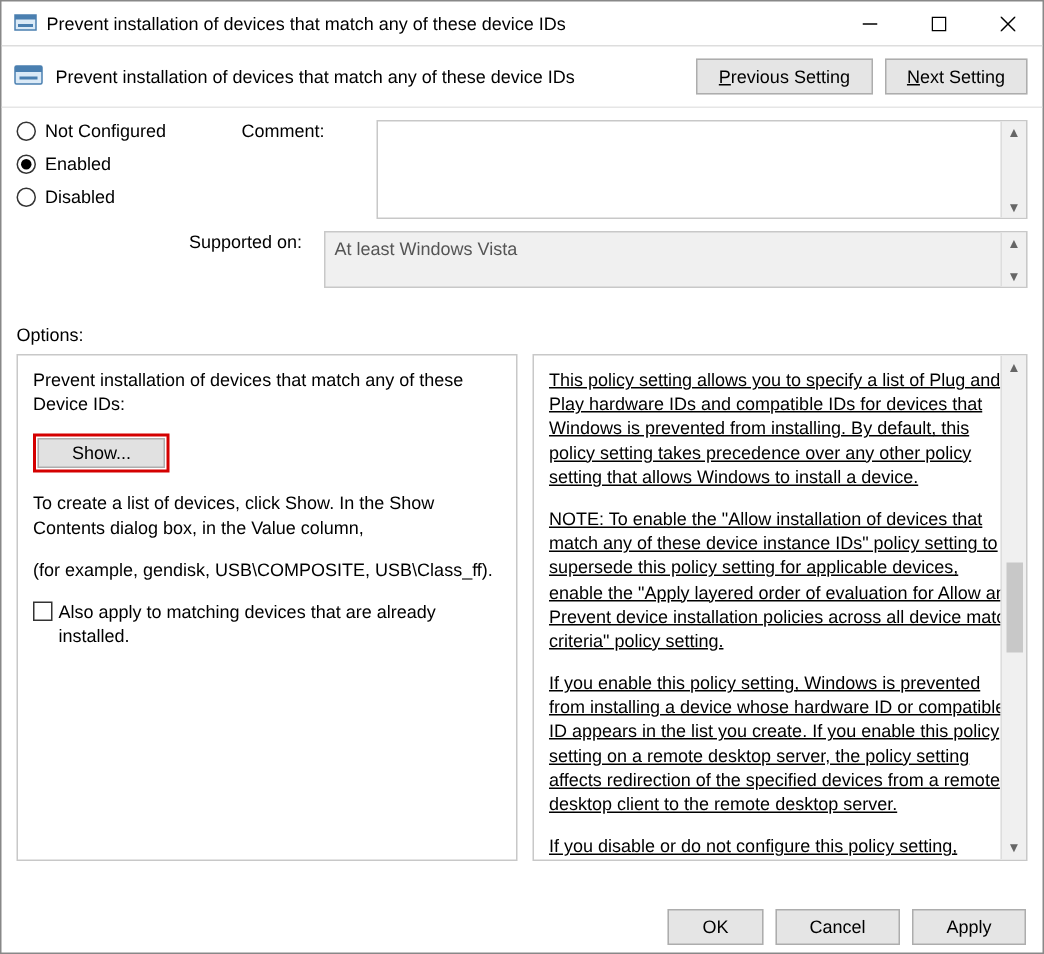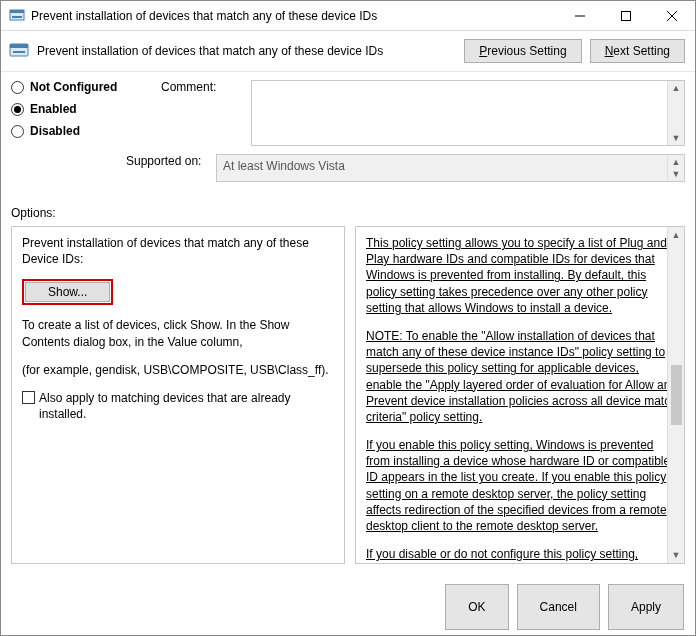--- a/index.html
+++ b/index.html
@@ -9,40 +9,40 @@
   .titlebar .title { flex:1; font-size:12px; }
   .winbtns { display:flex; }
   .winbtn { width:46px; height:30px; display:flex; align-items:center; justify-content:center; }
   .toolbar { display:flex; align-items:center; padding:8px 10px 8px 8px; gap:8px; border-bottom:1px solid #e6e6e6; }
   .toolbar .icon2 { width:20px; height:20px; }
   .toolbar .caption { flex:1; font-size:12px; }
   .btn { background:#e5e5e5; border:1px solid #adadad; padding:4px 14px; font-size:12px; font-family:inherit; }
   .checkbox { width:13px; height:13px; border:1px solid #333; display:inline-block; vertical-align:top; margin-right:4px; margin-top:1px; }
   .mainform { padding:8px 10px 6px 10px; }
   .row { display:flex; align-items:flex-start; margin-bottom:6px; }
-  .radiogroup { width:115px;font-weight:bold; }
+  .radiogroup { width:115px; }
   .radio { display:flex; align-items:center; margin-bottom:8px; }
   .radio .dot { width:13px; height:13px; border:1px solid #333; border-radius:50%; margin-right:6px; position:relative; }
   .radio.sel .dot::after { content:""; position:absolute; width:7px; height:7px; background:#000; border-radius:50%; top:2px; left:2px; }
   .formlabel { width:90px; padding-top:0; }
   .txtarea { flex:1; border:1px solid #c8c8c8; height:66px; position:relative; background:#fff; }
   .disabled-txt { background:#f0f0f0; color:#555; padding:4px 26px 4px 6px; height:38px; font-size:12px; display:flex; align-items:flex-start; }
   .scroll-ghost { position:absolute; right:0; top:0; bottom:0; width:17px; background:#f0f0f0; border-left:1px solid #ddd; display:flex; flex-direction:column; justify-content:space-between; align-items:center; padding:2px 0; }
   .sbtn { font-size:9px; color:#666; }
   .split { display:flex; gap:10px; padding:0 10px 6px 10px; }
   .colhead { padding:12px 0 6px 0; }
   .pane { flex:1; border:1px solid #c8c8c8; padding:8px 10px; height:338px; overflow:hidden; position:relative; line-height:1.35; }
   .pane-left p { margin:0 0 12px 0; }
   .pane-right { padding-right:6px;text-decoration:underline; }
   .pane-right p { margin:0 0 12px 0; }
   .showbtn-wrap { display:inline-block; border:2px solid #d40000; padding:1px; }
   .showbtn { background:#e1e1e1; border:1px solid #adadad; padding:2px 22px; font-size:12px; font-family:inherit; }
   .chkline { display:flex; align-items:flex-start; gap:0; }
   .footer { position:absolute; bottom:6px; right:12px; display:flex; gap:8px; }
-  .footer .btn { padding:15px 22px; }
+  .footer .btn { padding:4px 22px; }
   .underline { text-decoration:underline; }
   .headrow { display:flex; padding:0 10px; }
   .headrow > div { flex:1; }
 </style>
 </head>
 <body>
 
 <div class="titlebar">
   <svg class="icon" viewBox="0 0 16 16">
       <rect x="1" y="2" width="14" height="10" fill="#dbeaf7" stroke="#4a7fb0"></rect>
@@ -102,21 +102,21 @@
         <div class="formlabel">Comment:</div>
         <div class="txtarea">
           <div class="scroll-ghost">
               <span class="sbtn">▲</span>
               <span class="sbtn">▼</span>
             </div>
         </div>
       </div>
       <div style="display:flex; align-items:flex-start;">
         <div class="formlabel">Supported on:</div>
-        <div class="txtarea disabled-txt" style="height:28px;">
+        <div class="txtarea disabled-txt" style="height:38px;">
           <span>At least Windows Vista</span>
           <div class="scroll-ghost">
               <span class="sbtn">▲</span>
               <span class="sbtn">▼</span>
             </div>
         </div>
       </div>
     </div>
   </div>
 </div>

